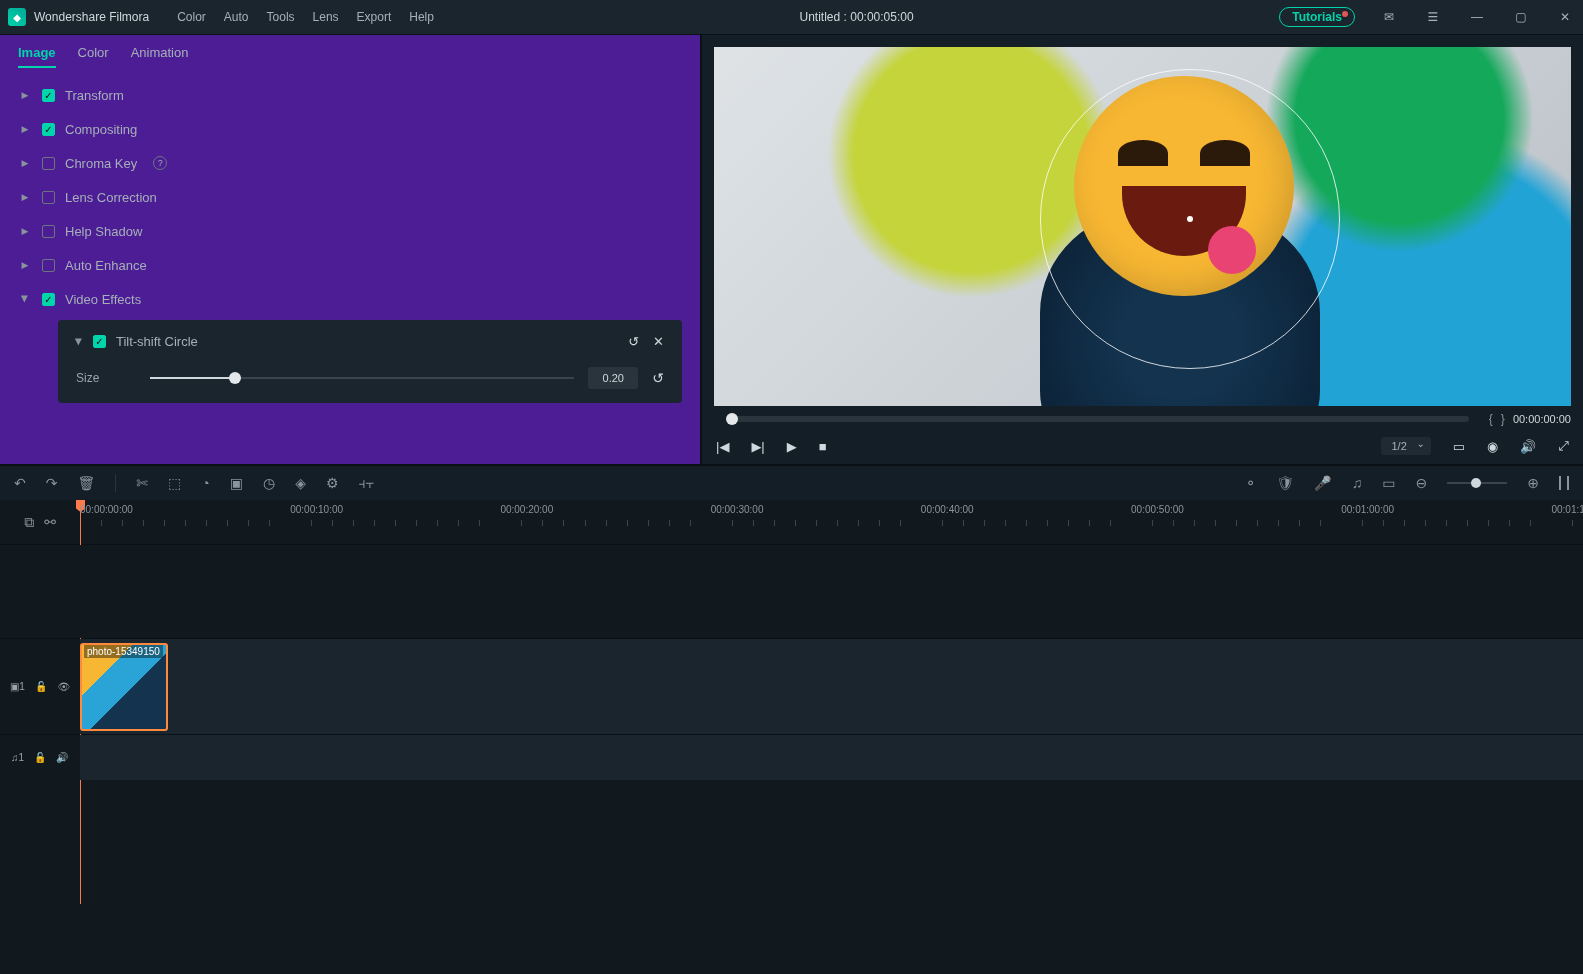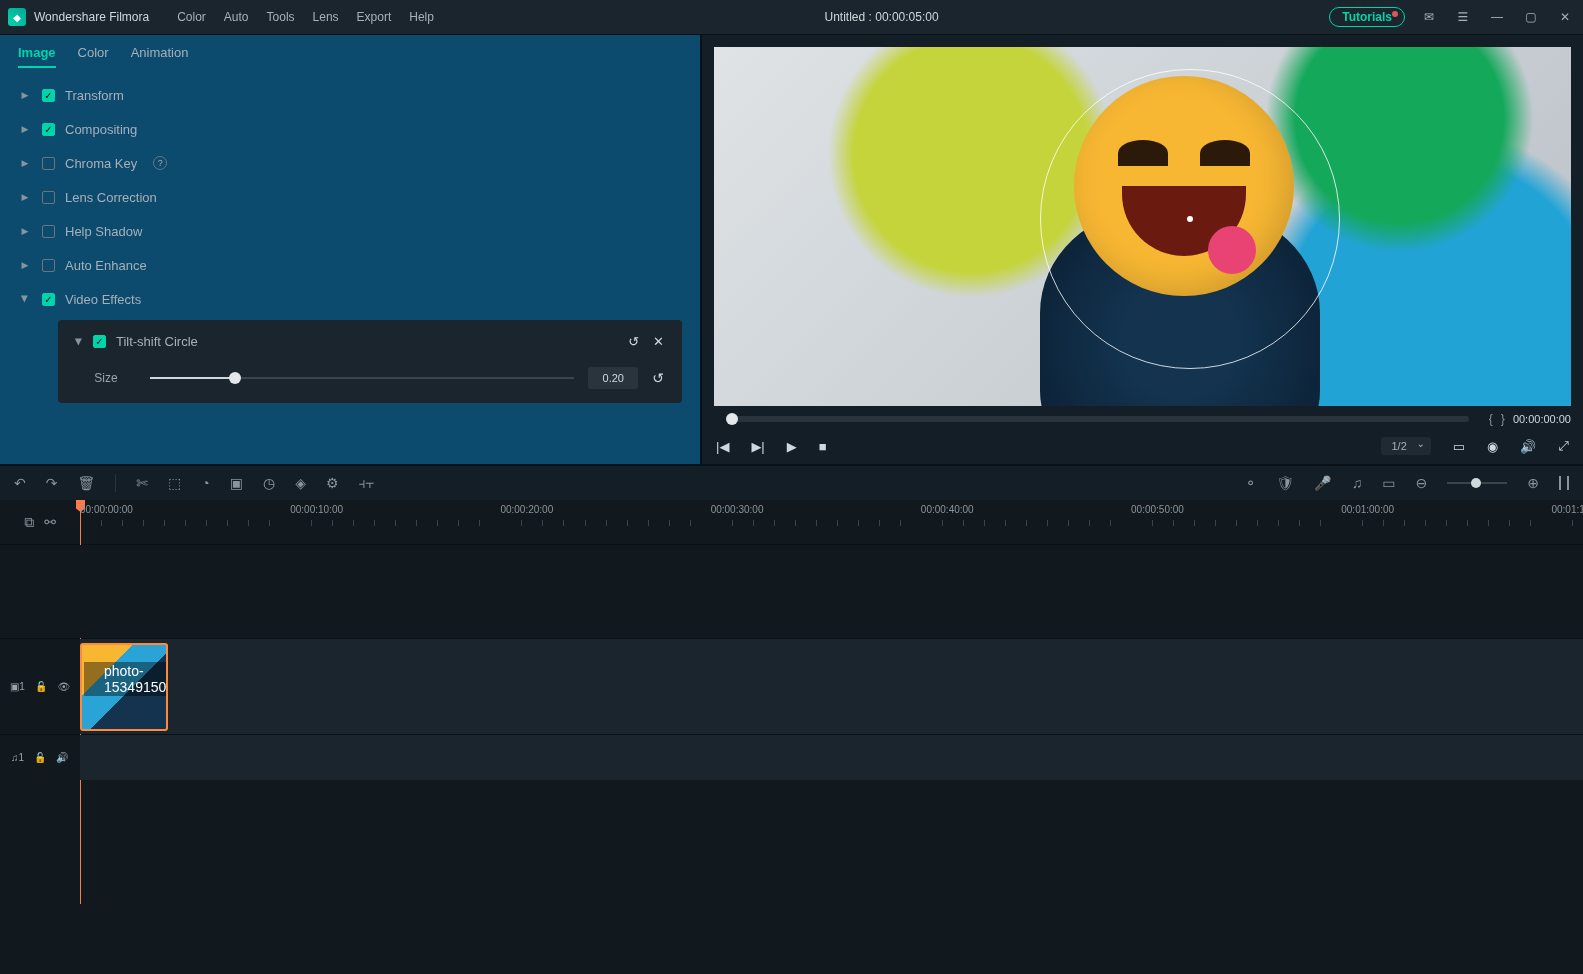--- a/index.html
+++ b/index.html
@@ -3,42 +3,42 @@
 <meta charset="utf-8">
 <style>
 * { margin: 0; padding: 0; box-sizing: border-box; font-family: -apple-system, BlinkMacSystemFont, "Segoe UI", Arial, sans-serif; user-select: none; }
 html, body { width: 1583px; height: 974px; background: #11191f; color: #a6b0b8; overflow: hidden; }
 .titlebar { height: 34px; background: #1a252d; display: flex; align-items: center; font-size: 12px; padding: 0 8px; }
 .logo { width: 18px; height: 18px; background: linear-gradient(45deg,#00d4aa,#00a896); border-radius: 3px; margin-right: 8px; display:flex;align-items:center;justify-content:center;font-size:10px;color:#fff; }
 .app-name { color: #cfd8dc; margin-right: 28px; }
 .menu { display: flex; gap: 18px; }
 .menu span { cursor: pointer; color: #a6b0b8; }
 .titlebar-center { flex:1; text-align:center; color:#cfd8dc; }
-.titlebar-right { display:flex; align-items:center; gap:14px; }
+.titlebar-right { display:flex; align-items:center; gap:24px; }
 .tutorials-btn { border:1px solid #00d4aa; border-radius:14px; padding:2px 12px; color:#00d4aa; font-weight:600; position:relative; cursor:pointer; }
 .tutorials-btn .dot { position:absolute; top:3px; right:6px; width:6px; height:6px; background:#e05555; border-radius:50%; }
 .win-icon { width:20px; height:20px; display:flex; align-items:center; justify-content:center; cursor:pointer; color:#a6b0b8; font-size:12px; }
 .main-row { display:flex; height:430px; }
-.left-panel { width:700px; background:#0c4a6e; display:flex; flex-direction:column; border-top:1px solid #0a1116; }
+.left-panel { width:700px; background:#4c1d95; display:flex; flex-direction:column; border-top:1px solid #0a1116; }
 .subtabs { display:flex; gap:22px; padding:10px 18px 2px; font-size:13px; }
 .subtab { padding-bottom:6px; cursor:pointer; }
 .subtab.active { color:#00d4aa; border-bottom:2px solid #00d4aa; font-weight:600; }
 .props { flex:1; overflow:auto; padding:8px 18px 0 18px; }
 .prop-row { display:flex; align-items:center; height:34px; font-size:13px; gap:10px; }
 .chev-wrap{width:14px;display:inline-flex;justify-content:center;}
 .chev { font-size:9px; color:#8a949c; cursor:pointer; }
 .chev.down { transform:rotate(90deg); display:inline-block; }
 .cb { width:13px; height:13px; border:1px solid #6b757d; border-radius:2px; display:inline-flex; align-items:center; justify-content:center; font-size:10px; cursor:pointer; }
 .cb.checked { background:#00d4aa; border-color:#00d4aa; color:#0a1116; }
 .help-q { margin-left:6px; width:14px; height:14px; border:1px solid #6b757d; border-radius:50%; font-size:9px; display:inline-flex; align-items:center; justify-content:center; cursor:pointer; }
 .sub-block { background:#1a252d; border-radius:4px; margin:4px 0 0 40px; padding:14px 18px 14px 18px; }
 .sub-header { display:flex; align-items:center; gap:10px; font-size:13px; position:relative; }
 .sub-header-right { margin-left:auto; display:flex; gap:14px; color:#cfd8dc; }
 .slider-row { display:flex; align-items:center; gap:14px; margin-top:18px; font-size:12px; }
-.slider-label { width:60px; text-align:center; color:#9aa4ac; }
+.slider-label { width:60px; text-align:left; color:#9aa4ac; }
 .slider-track { position:relative; flex:1; height:2px; background:#3a444c; }
 .slider-fill { position:absolute; height:2px; background:#cfd8dc; left:0; }
 .slider-thumb { position:absolute; top:-5px; width:12px; height:12px; background:#e4e8ea; border-radius:50%; transform:translateX(-50%); }
 .num-box { width:50px; height:22px; background:#2a343c; display:flex; align-items:center; justify-content:center; font-size:11px; color:#cfd8dc; border-radius:3px; }
 .reset-row { display:flex; align-items:center; padding:10px 14px; border-top:1px solid #0a1116; }
 .reset-btn { border:1.5px solid #00d4aa; color:#00d4aa; font-weight:700; font-size:11px; padding:4px 14px; border-radius:14px; cursor:pointer; letter-spacing:0.5px; }
 .ok-btn { margin-left:auto; background:#00d4aa; color:#0e1a1a; font-weight:700; font-size:11px; padding:5px 26px; border-radius:14px; cursor:pointer; letter-spacing:0.5px; }
 .preview-panel { flex:1; background:#141e26; display:flex; flex-direction:column; border-left:2px solid #0a1116; border-top:1px solid #0a1116; }
 .preview-img { flex:1; margin:12px 12px 4px 12px; position:relative; overflow:hidden; background:
   radial-gradient(circle at 55% 40%, #f9c749 0 16%, transparent 16.5%),
@@ -74,21 +74,21 @@
 .r-label { position:absolute; top:4px; }
 .r-tick { position:absolute; top:20px; width:1px; height:6px; background:#3a444c; }
 .playhead { position:absolute; top:0; bottom:-360px; width:1px; background:#ff7a4a; left:0; }
 .playhead::before { content:""; position:absolute; top:0; left:-4px; width:9px; height:12px; background:#ff7a4a; clip-path:polygon(0 0,100% 0,100% 70%,50% 100%,0 70%); }
 .vtrack { display:flex; align-items:center; height:96px; border-top:1px solid #0a1116; }
 .vtrack.pad { height:94px; }
 .atrack { display:flex; align-items:center; height:46px; border-top:1px solid #0a1116; }
 .track-head { width:80px; display:flex; align-items:center; gap:10px; justify-content:center; font-size:10px; color:#9aa4ac; }
 .track-body { flex:1; position:relative; background:#1a252d; height:100%; }
 .clip { position:absolute; left:0; top:4px; width:88px; height:88px; border:2px solid #ff8a3d; border-radius:3px; overflow:hidden; background:linear-gradient(135deg,#f7b733 30%,#2aa3d6 30% 55%,#13334f 55%); }
-.clip-label { position:absolute; top:17px; left:2px; font-size:14px; background:rgba(0,0,0,0.4); color:#fff; padding:1px 20px; }
+.clip-label { position:absolute; top:0; left:2px; font-size:10px; background:rgba(0,0,0,0.4); color:#fff; padding:1px 3px; }
 .braces { font-size:12px; color:#8a949c; display:flex; gap:8px; margin-left:8px; margin-right:8px; }
 .reset-icon { cursor:pointer; color:#cfd8dc; font-size:14px; margin-left:auto; }
 </style>
 </head>
 <body>
 
 <div class="titlebar">
   <div class="logo">◆</div>
   <div class="app-name">Wondershare Filmora</div>
   <div class="menu">

